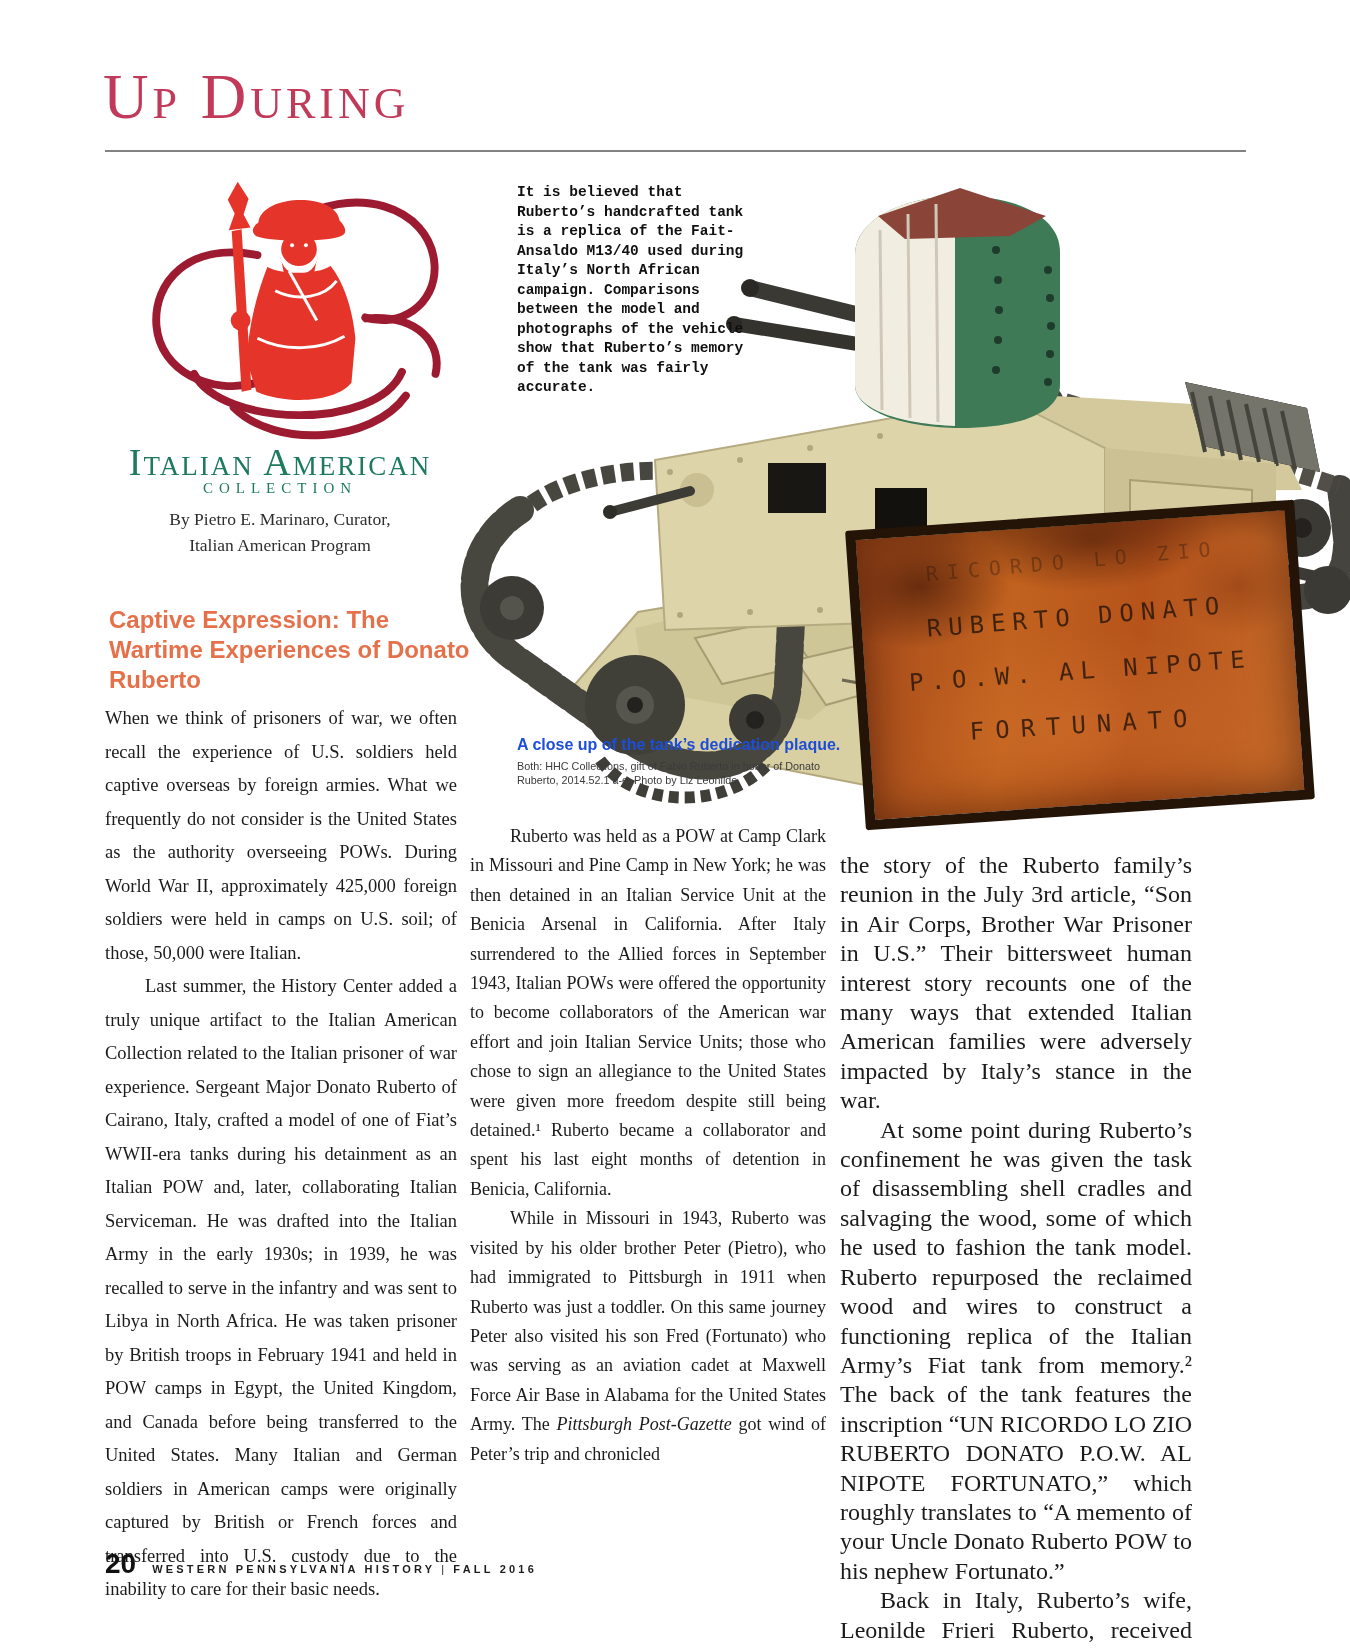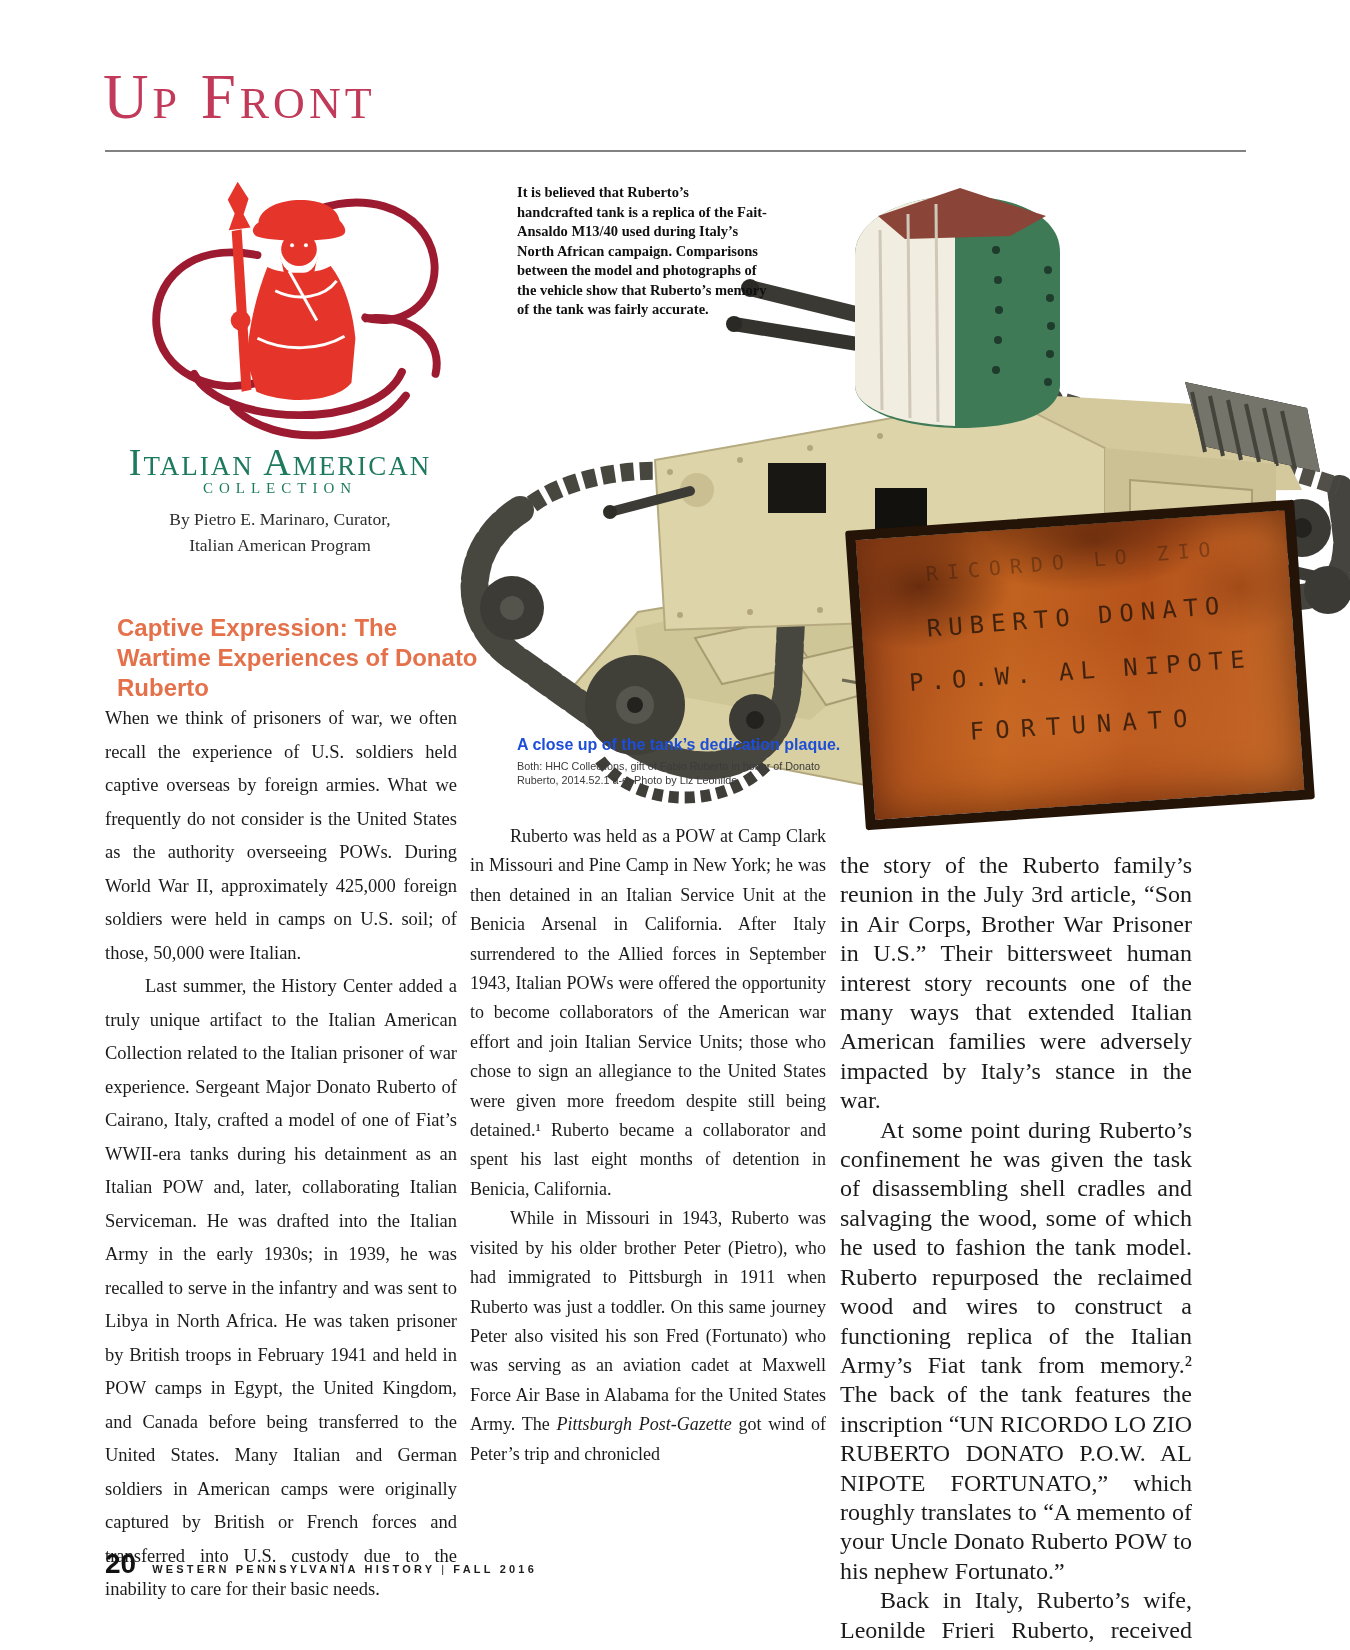--- a/index.html
+++ b/index.html
@@ -28,21 +28,21 @@
   .col{position:absolute;text-align:justify;z-index:4;}
   .col p{margin:0;}
   .col p.indent{text-indent:40px;}
   .col-left{left:105px;top:686px;width:352px;font-size:18.5px;line-height:33.5px;margin-top:16px;}
   .col-mid{left:470px;top:822px;width:356px;font-size:18px;line-height:29.4px;}
   .col-right{left:840px;top:851px;width:352px;font-size:24px;line-height:29.4px;}
 
   
   .tank-photo{position:absolute;left:450px;top:160px;width:900px;height:650px;z-index:1;}
   .photo-caption-top{position:absolute;left:517px;top:183px;width:250px;z-index:3;
-          font-family:Liberation Serif, serif;font-weight:bold;
+          font-family:Liberation Mono, monospace;font-weight:bold;
           font-size:14.5px;line-height:19.5px;color:#101010;}
   .plaque{position:absolute;left:855px;top:515px;width:430px;height:280px;z-index:2;
           transform:rotate(-4deg);border:10px solid #241307;border-radius:3px;
           background:
             radial-gradient(ellipse 130px 90px at 14% 18%, rgba(55,18,5,0.60), transparent 70%),
             radial-gradient(ellipse 170px 70px at 55% 6%,  rgba(70,25,8,0.55),  transparent 72%),
             radial-gradient(ellipse 90px 70px at 88% 26%,  rgba(120,45,12,0.40),transparent 70%),
             radial-gradient(ellipse 220px 130px at 48% 72%,rgba(215,118,48,0.45),transparent 75%),
             linear-gradient(100deg,#a84d1c 0%,#c2621f 35%,#b5531b 62%,#c96d2a 100%);
           box-shadow:inset 0 0 45px rgba(40,10,0,0.55);}
@@ -62,21 +62,21 @@
   .page-number{font-family:"Liberation Sans", sans-serif;font-weight:bold;font-size:28px;color:#111;}
   .journal-line{font-family:"Liberation Sans", sans-serif;font-weight:bold;font-size:11px;
           letter-spacing:3.2px;color:#1d1d1d;}
   .journal-line .sep{margin:0 6px;font-weight:normal;}
 </style>
 </head>
 <body>
 
 <div class="page">
 
-  <div class="kicker">Up Front</div>
+  <div class="kicker">Up During</div>
   <div class="kicker-rule"></div>
 
   <svg class="logo-figure" viewBox="0 0 320 285" aria-hidden="true">
     <g fill="none" stroke="#9d1b30" stroke-width="8" stroke-linecap="round">
       <path d="M150,54 C214,12 293,36 297,96 C299,137 261,160 227,149"></path>
       <path d="M118,86 C48,72 12,114 16,158 C20,203 70,228 118,215"></path>
       <path d="M228,150 C281,146 305,176 298,206"></path>
       <path d="M54,206 C82,260 238,264 264,204"></path>
       <path d="M94,240 C136,282 234,276 268,228"></path>
     </g>
@@ -214,21 +214,21 @@
   <figure class="plaque" style="margin:0;">
     <div class="plaque-line l0">RICORDO LO ZIO</div>
     <div class="plaque-line l1">RUBERTO DONATO</div>
     <div class="plaque-line l2">P.O.W. AL NIPOTE</div>
     <div class="plaque-line l3">FORTUNATO</div>
   </figure>
 
   <div class="plaque-caption">A close up of the tank’s dedication plaque.</div>
   <div class="photo-credit">Both: HHC Collections, gift of Fabio Ruberto in honor of Donato Ruberto, 2014.52.1 a-e. Photo by Liz Leonilde.</div>
 
-  <h1 class="article-heading" style="margin:12px;">Captive Expression: The Wartime Experiences of Donato Ruberto</h1>
+  <h1 class="article-heading" style="margin:4px;">Captive Expression: The Wartime Experiences of Donato Ruberto</h1>
 
   <div class="col col-left" id="col-left">
       <p><span>When we think of prisoners of war, we often recall the experience of U.S. soldiers held captive overseas by foreign armies. What we frequently do not consider is the United States as the authority overseeing POWs. During World War II, approximately 425,000 foreign soldiers were held in camps on U.S. soil; of those, 50,000 were Italian.</span></p>
       <p class="indent"><span>Last summer, the History Center added a truly unique artifact to the Italian American Collection related to the Italian prisoner of war experience. Sergeant Major Donato Ruberto of Cairano, Italy, crafted a model of one of Fiat’s WWII-era tanks during his detainment as an Italian POW and, later, collaborating Italian Serviceman. He was drafted into the Italian Army in the early 1930s; in 1939, he was recalled to serve in the infantry and was sent to Libya in North Africa. He was taken prisoner by British troops in February 1941 and held in POW camps in Egypt, the United Kingdom, and Canada before being transferred to the United States. Many Italian and German soldiers in American camps were originally captured by British or French forces and transferred into U.S. custody due to the inability to care for their basic needs.</span></p>
     </div>
   <div class="col col-mid" id="col-mid">
       <p class="indent"><span>Ruberto was held as a POW at Camp Clark in Missouri and Pine Camp in New York; he was then detained in an Italian Service Unit at the Benicia Arsenal in California. After Italy surrendered to the Allied forces in September 1943, Italian POWs were offered the opportunity to become collaborators of the American war effort and join Italian Service Units; those who chose to sign an allegiance to the United States were given more freedom despite still being detained.¹ Ruberto became a collaborator and spent his last eight months of detention in Benicia, California.</span></p>
       <p class="indent"><span>While in Missouri in 1943, Ruberto was visited by his older brother Peter (Pietro), who had immigrated to Pittsburgh in 1911 when Ruberto was just a toddler. On this same journey Peter also visited his son Fred (Fortunato) who was serving as an aviation cadet at Maxwell Force Air Base in Alabama for the United States Army. The </span><i>Pittsburgh Post-Gazette</i><span> got wind of Peter’s trip and chronicled</span></p>
     </div>
   <div class="col col-right" id="col-right">

